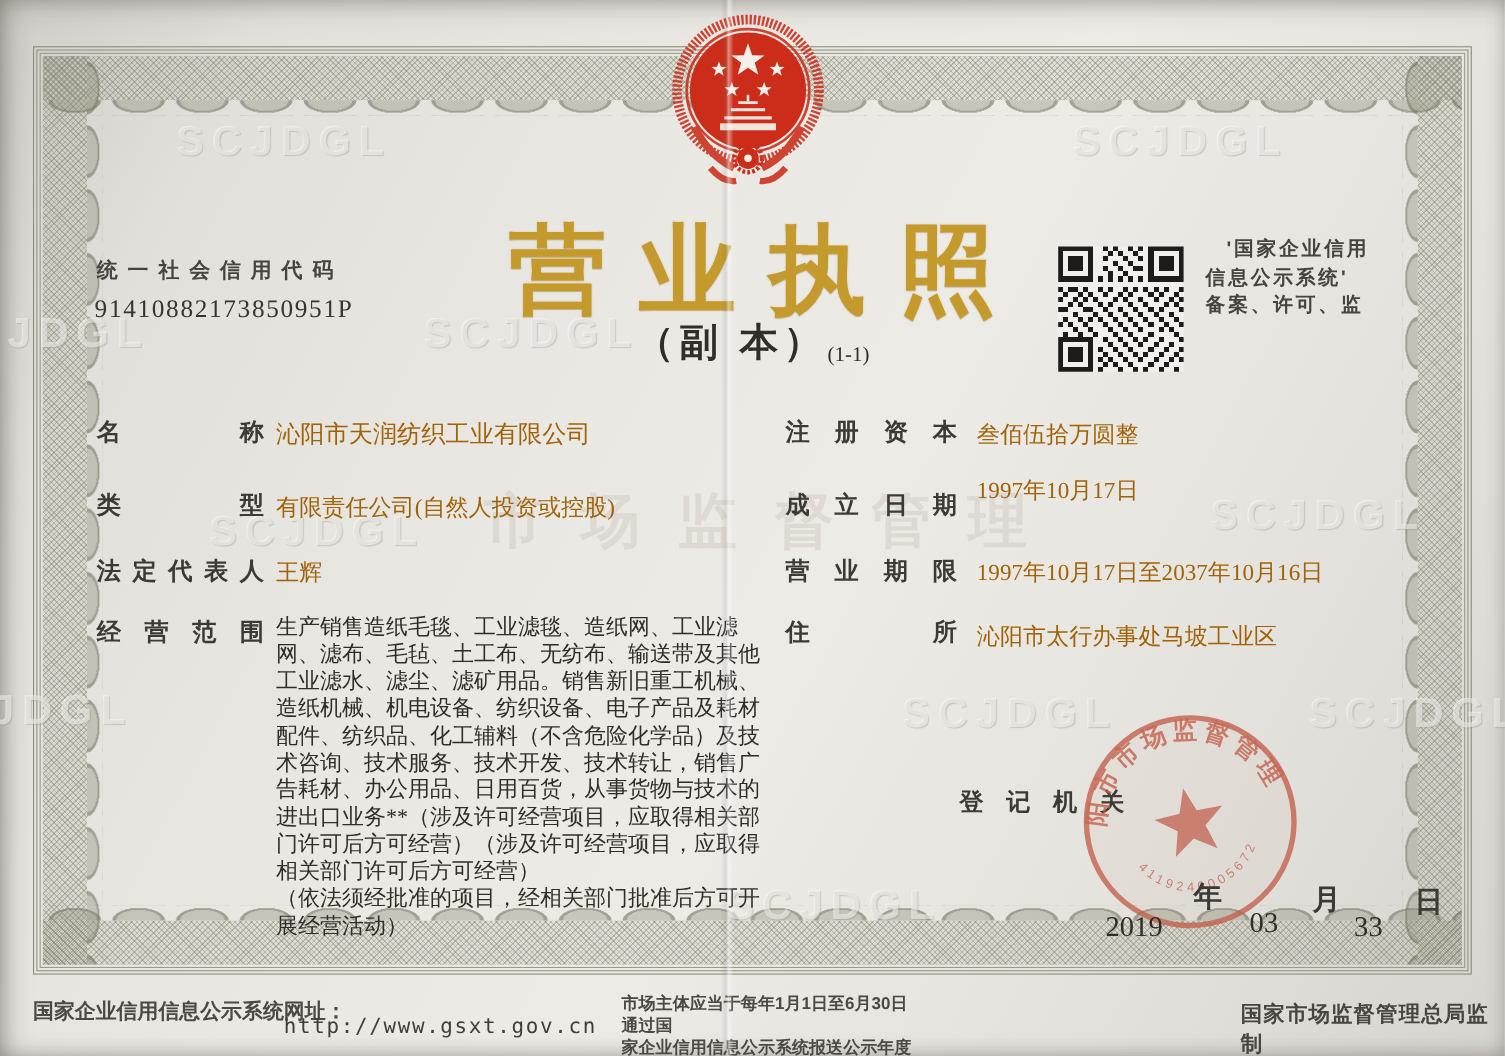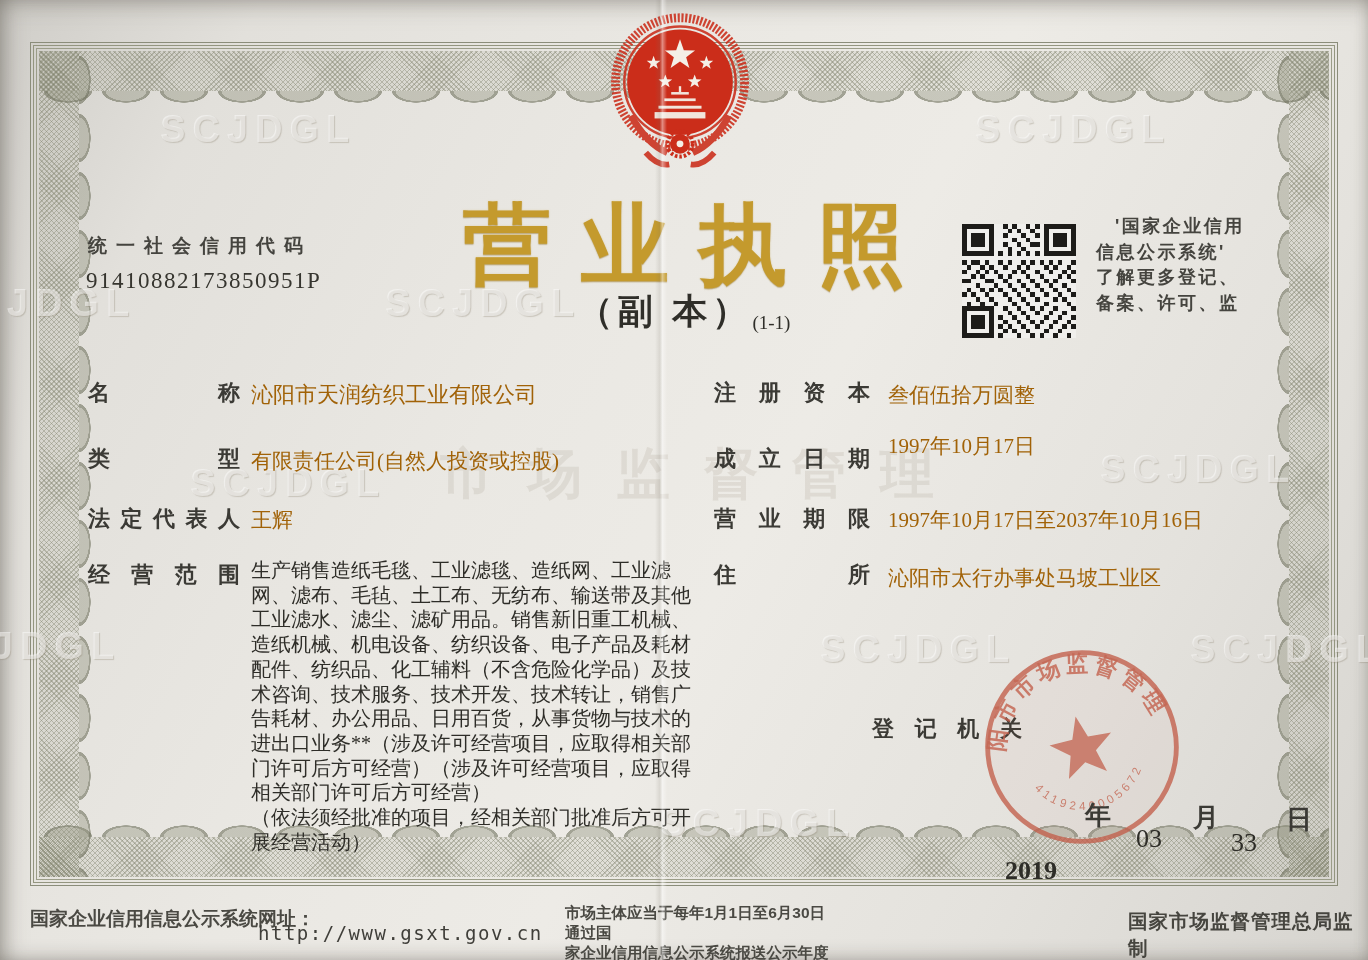--- a/index.html
+++ b/index.html
@@ -181,21 +181,20 @@
     M8,20h1v1h-1z M11,20h1v1h-1z M14,20h1v1h-1z M18,20h1v1h-1z M21,20h1v1h-1z M24,20h1v1h-1z
     M9,21h1v1h-1z M12,21h1v1h-1z M15,21h1v1h-1z M17,21h1v1h-1z M20,21h1v1h-1z M23,21h1v1h-1z
     M8,22h1v1h-1z M10,22h1v1h-1z M13,22h1v1h-1z M16,22h1v1h-1z M19,22h1v1h-1z M22,22h1v1h-1z M24,22h1v1h-1z
     M9,23h1v1h-1z M11,23h1v1h-1z M14,23h1v1h-1z M18,23h1v1h-1z M21,23h1v1h-1z
     M8,24h1v1h-1z M12,24h1v1h-1z M15,24h1v1h-1z M17,24h1v1h-1z M20,24h1v1h-1z M23,24h1v1h-1z"></path>
 </svg>
 
 <div class="qr-caption">
   <div>'国家企业信用</div>
   <div>信息公示系统'</div>
-  <div>了解更多登记、</div>
   <div>备案、许可、监</div>
 </div>
 
 <div class="flabel" style="left:88px;top:378px;">名称</div>
 <div class="fvalue" style="left:251px;top:380px;font-size:22px;">沁阳市天润纺织工业有限公司</div>
 
 <div class="flabel" style="left:88px;top:444px;">类型</div>
 <div class="fvalue" style="left:251px;top:447px;">有限责任公司(自然人投资或控股)</div>
 
 <div class="flabel" style="left:88px;top:504px;">法定代表人</div>
@@ -239,21 +238,21 @@
   <circle cx="110" cy="110" r="97" fill="rgba(196,95,77,0.05)" stroke="#c25f4b" stroke-width="5" opacity="0.85"></circle>
   <polygon points="110,78 118.2,100.7 142.3,101.5 123.3,116.3 130,139.5 110,126 90,139.5 96.7,116.3 77.7,101.5 101.8,100.7" fill="#c25f4b" opacity="0.8"></polygon>
   <text font-size="23" font-weight="600" fill="#c25f4b" letter-spacing="5" opacity="0.85">
     <textPath href="#sealTop" startOffset="50%" text-anchor="middle">沁阳市市场监督管理局</textPath>
   </text>
   <text font-size="12" fill="#c25f4b" letter-spacing="4" opacity="0.8">
     <textPath href="#sealBot" startOffset="50%" text-anchor="middle">4119240005672</textPath>
   </text>
 </svg>
 
-<span class="datenum" style="left:1005px;top:856px;font-weight:bold;">2019</span>
+<span class="datenum" style="left:1005px;top:828px;">2019</span>
 <span class="dateunit" style="left:1085px;top:798px;">年</span>
 <span class="datenum" style="left:1136px;top:824px;">03</span>
 <span class="dateunit" style="left:1193px;top:800px;">月</span>
 <span class="datenum" style="left:1231px;top:828px;">33</span>
 <span class="dateunit" style="left:1286px;top:802px;">日</span>
 
 <div class="foot-left-label">国家企业信用信息公示系统网址：</div>
 <div class="foot-left-url">http://www.gsxt.gov.cn</div>
 <div class="foot-mid">
   <div>市场主体应当于每年1月1日至6月30日通过国</div>

